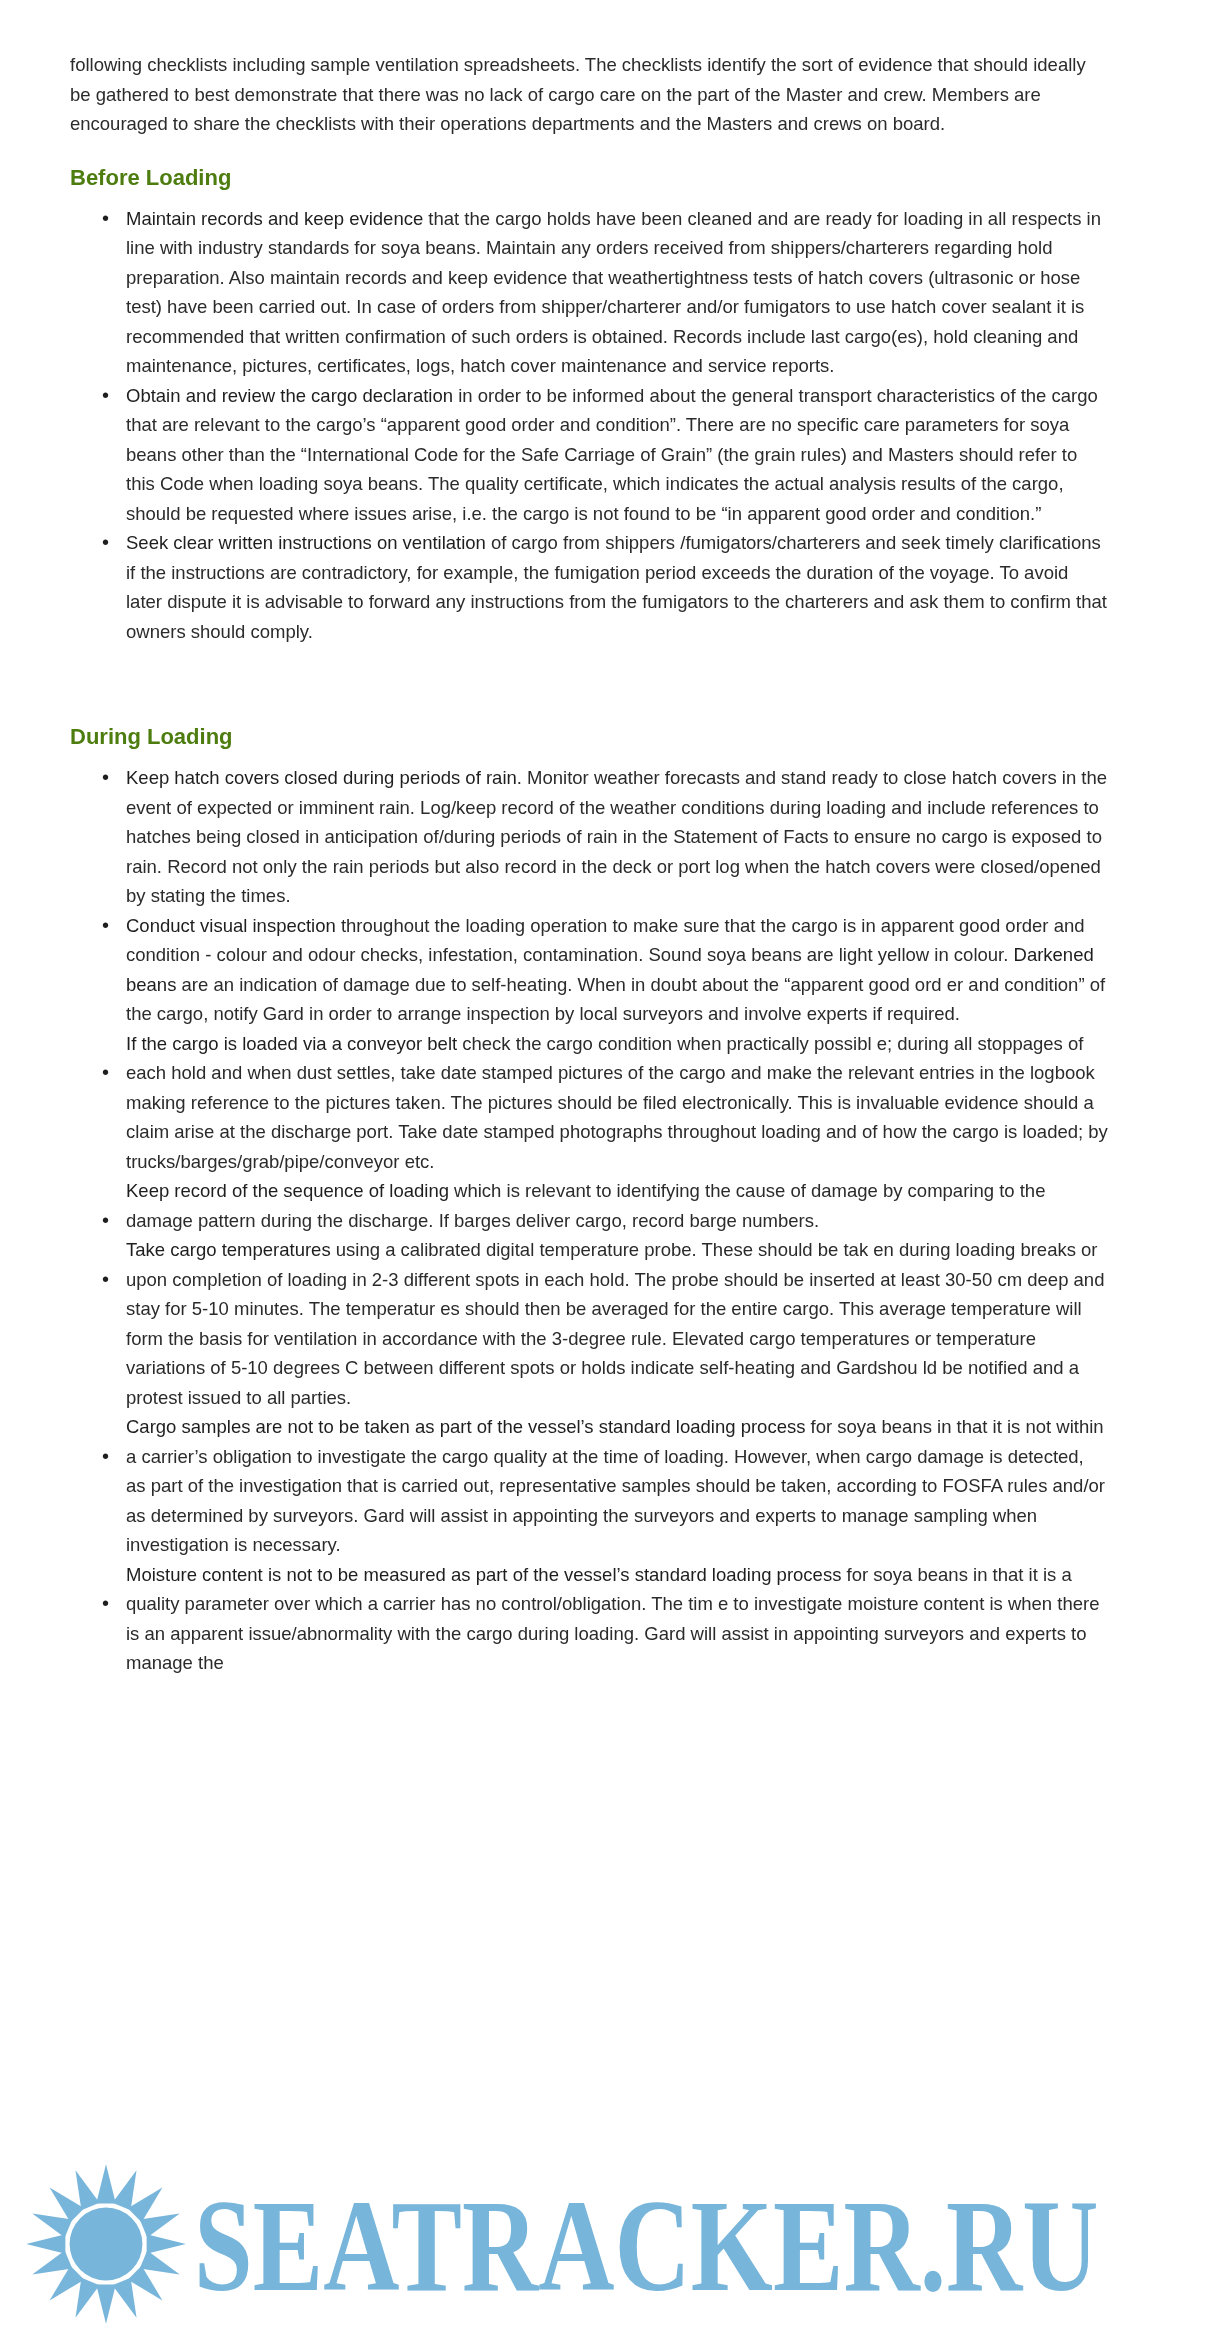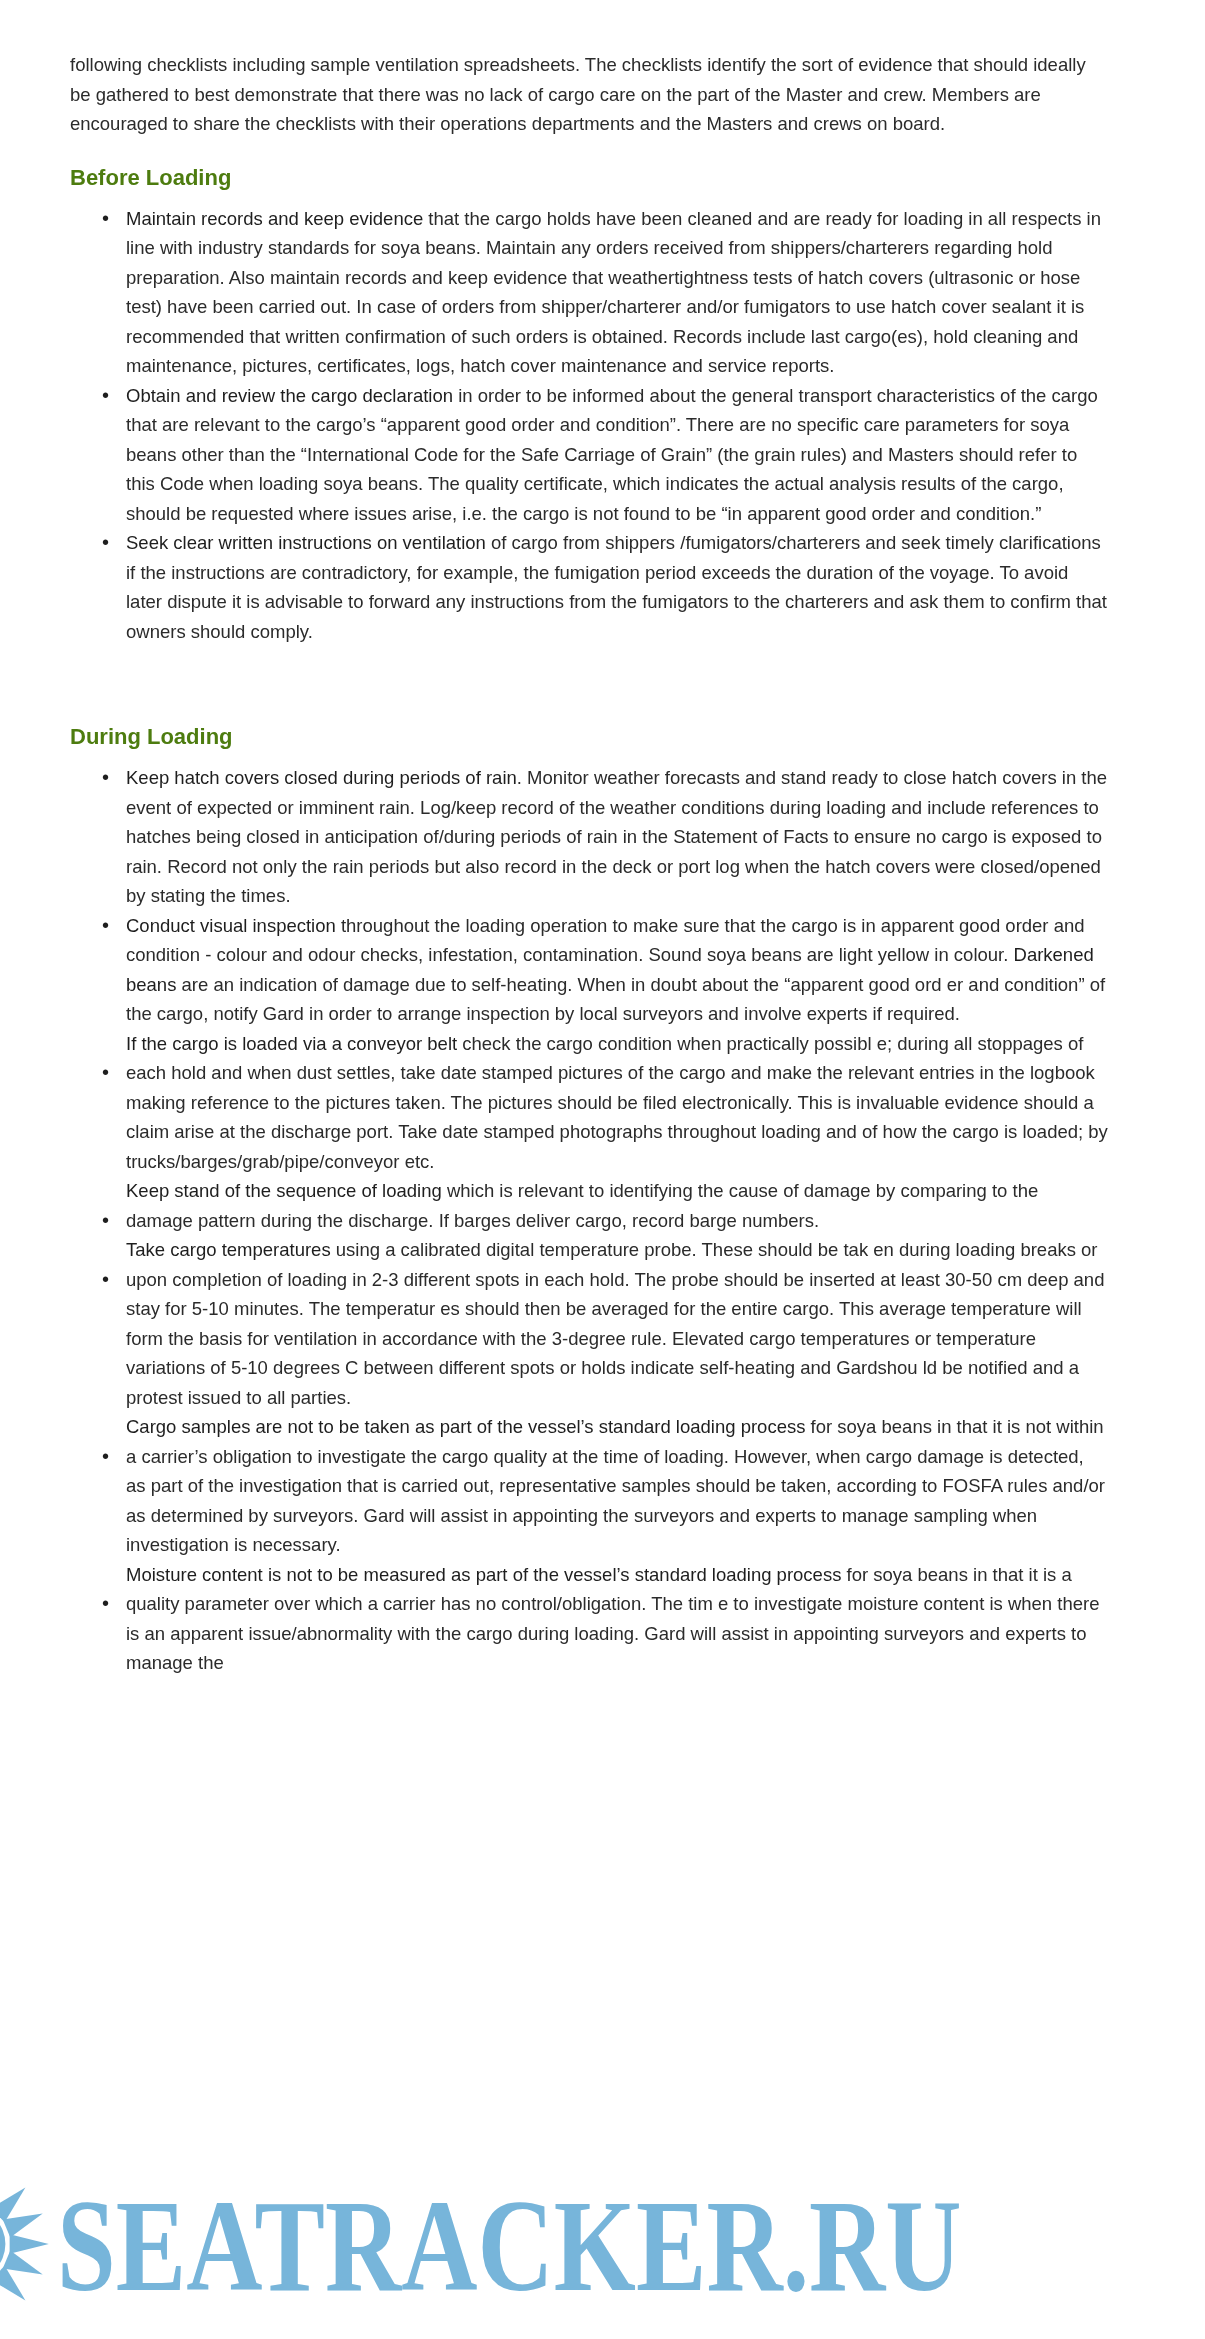--- a/index.html
+++ b/index.html
@@ -59,27 +59,26 @@
   ul.checklist li.bullet-shift::before {
     top: 29.5px;
   }
   strong.lead {
     font-weight: normal;
     color: #1e1e1e;
   }
   
   .logo {
     position: absolute;
-    left: 48px;
+    left: 22px;
     top: 2158px;
     width: 1140px;
     height: 175px;
     display: flex;
     align-items: center;
-    justify-content: flex-end;
   }
   .sun-icon {
     flex: 0 0 auto;
     margin-right: 4px;
   }
   .logo-text {
     font-family: "Liberation Serif", "DejaVu Serif", serif;
     font-weight: bold;
     font-size: 132px;
     line-height: 132px;
@@ -119,21 +118,21 @@
       <li>
         <strong class="lead">Keep hatch covers closed during periods of rain</strong><span>. Monitor weather forecasts and stand ready to close hatch covers in the event of expected or imminent rain. Log/keep record of the weather conditions during loading and include references to hatches being closed in anticipation of/during periods of rain in the Statement of Facts to ensure no cargo is exposed to rain. Record not only the rain periods but also record in the deck or port log when the hatch covers were closed/opened by stating the times.</span>
       </li>
       <li>
         <strong class="lead">Conduct visual inspection</strong><span> throughout the loading operation to make sure that the cargo is in apparent good order and condition - colour and odour checks, infestation, contamination. Sound soya beans are light yellow in colour.  </span><strong class="lead">Darkened beans</strong><span> are an indication of damage due to self-heating. When in doubt about the “apparent good ord er and condition” of the cargo, notify Gard in order to arrange inspection by local surveyors and involve experts if required.</span>
       </li>
       <li class="bullet-shift">
         <strong class="lead">If the cargo is loaded via a conveyor belt</strong><span> check the cargo condition when practically possibl e; during all stoppages of each hold and when dust settles, take date stamped pictures of the cargo and make the relevant entries in the logbook making reference to the pictures taken. The pictures should be filed electronically. This is invaluable evidence should a claim arise at the discharge port. Take date stamped photographs throughout loading and of how the cargo is loaded; by trucks/barges/grab/pipe/conveyor etc.</span>
       </li>
       <li class="bullet-shift">
-        <strong class="lead">Keep stand of the sequence of loading</strong><span> which is relevant to identifying the cause of damage by comparing to the damage pattern during the discharge. If barges deliver cargo, record barge numbers.</span>
+        <strong class="lead">Keep record of the sequence of loading</strong><span> which is relevant to identifying the cause of damage by comparing to the damage pattern during the discharge. If barges deliver cargo, record barge numbers.</span>
       </li>
       <li class="bullet-shift">
         <strong class="lead">Take cargo temperatures</strong><span> using a calibrated digital temperature probe. These should be tak en during loading breaks or upon completion of loading in 2-3 different spots in each hold. The probe should be inserted at least 30-50 cm deep and stay for 5-10 minutes.  The temperatur es should then be averaged for the entire cargo. This average temperature will form the basis for ventilation in accordance with the 3-degree rule. Elevated cargo temperatures or temperature variations of 5-10 degrees C between different spots or holds indicate self-heating and Gardshou ld be notified and a protest issued to all parties.</span>
       </li>
       <li class="bullet-shift">
         <strong class="lead">Cargo samples are not to be taken as part of the vessel’s standard loading process</strong><span> for soya beans in that it is not within a carrier’s obligation to investigate the cargo quality at the time of loading. However, when cargo damage is detected, as part of the investigation that is carried out, representative samples should be taken, according to FOSFA rules and/or as determined by surveyors. Gard will assist in appointing the surveyors and experts to manage sampling when investigation is necessary.</span>
       </li>
       <li class="bullet-shift">
         <strong class="lead">Moisture content is not to be measured as part of the vessel’s standard loading process</strong><span> for soya beans in that it is a quality parameter over which a carrier has no control/obligation. The tim e to investigate moisture content is when there is an apparent issue/abnormality with the cargo during loading. Gard will assist in appointing surveyors and experts to manage the</span>
       </li>

